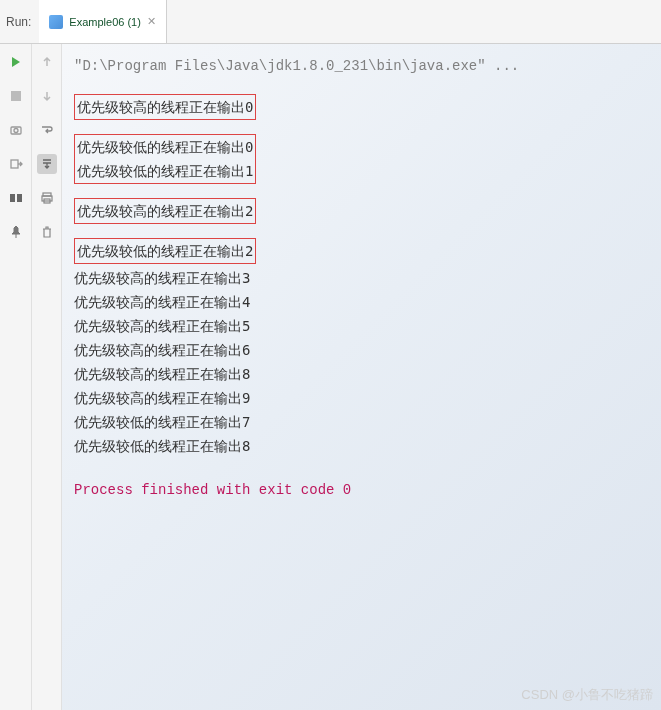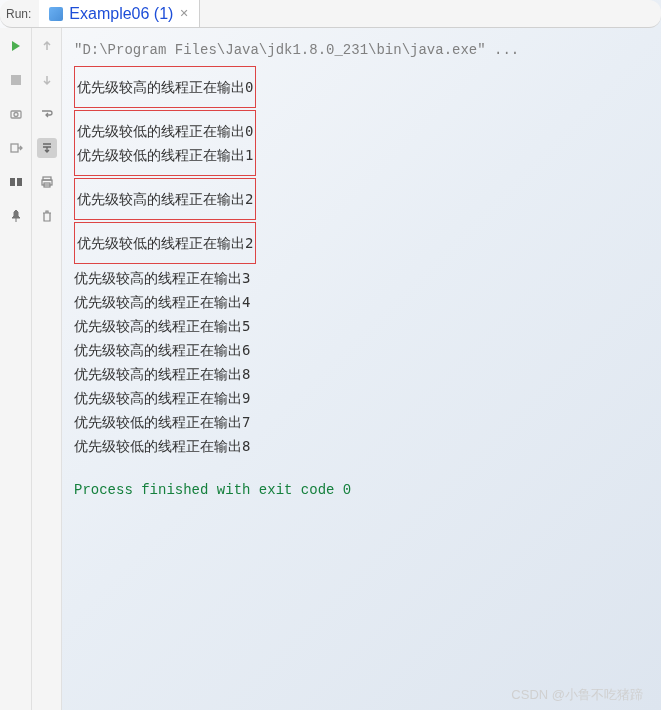--- a/index.html
+++ b/index.html
@@ -10,23 +10,22 @@
       height: 710px;
       background: linear-gradient(135deg, #f8f9fb 0%, #e8eef5 50%, #dde5ef 100%);
       overflow: hidden;
       position: relative;
     }
     .header {
       display: flex;
       align-items: center;
       background: #f5f5f5;
       border-bottom: 1px solid #d0d0d0;
-      height: 28px;
+      height: 44px;
       padding-left: 6px;
-      border-radius: 12px;
     }
     .run-label {
       color: #555;
       font-size: 12px;
       padding-right: 8px;
     }
     .tab {
       display: flex;
       align-items: center;
       padding: 4px 10px;
@@ -34,21 +33,21 @@
       background: #fff;
       height: 100%;
       gap: 6px;
     }
     .tab-icon {
       width: 14px;
       height: 14px;
       background: linear-gradient(135deg, #6ab0f3, #4a90d9);
       border-radius: 2px;
     }
-    .tab-label { color: #1d4ed8; font-size: 16px; }
+    .tab-label { color: #14532d; font-size: 11px; }
     .tab-close { color: #999; font-size: 11px; cursor: pointer; }
     .main {
       display: flex;
       height: calc(100% - 28px);
     }
     .toolbar-col {
       width: 32px;
       background: #f5f5f5;
       border-right: 1px solid #e0e0e0;
       display: flex;
@@ -89,31 +88,32 @@
       white-space: nowrap;
     }
     .output-line {
       font-family: "Microsoft YaHei", "SimSun", monospace;
       color: #333;
       white-space: nowrap;
     }
     .boxed {
       border: 1px solid #d44;
       display: inline-block;
-      padding: 8px 2px;
+      padding: 0 2px;
       margin-bottom: 2px;
+      margin-top: 12px;
     }
     .exit-line {
-      color: #15803d;
+      color: #be185d;
       margin-top: 20px;
       font-family: "Consolas", "Courier New", monospace;
     }
     .watermark {
       position: absolute;
-      right: 18px;
+      right: 8px;
       bottom: 6px;
       color: #d0d0d0;
       font-size: 13px;
       font-family: Arial, sans-serif;
       pointer-events: none;
     }
     svg { display: block; }
   </style>
 </head>
 <body>

